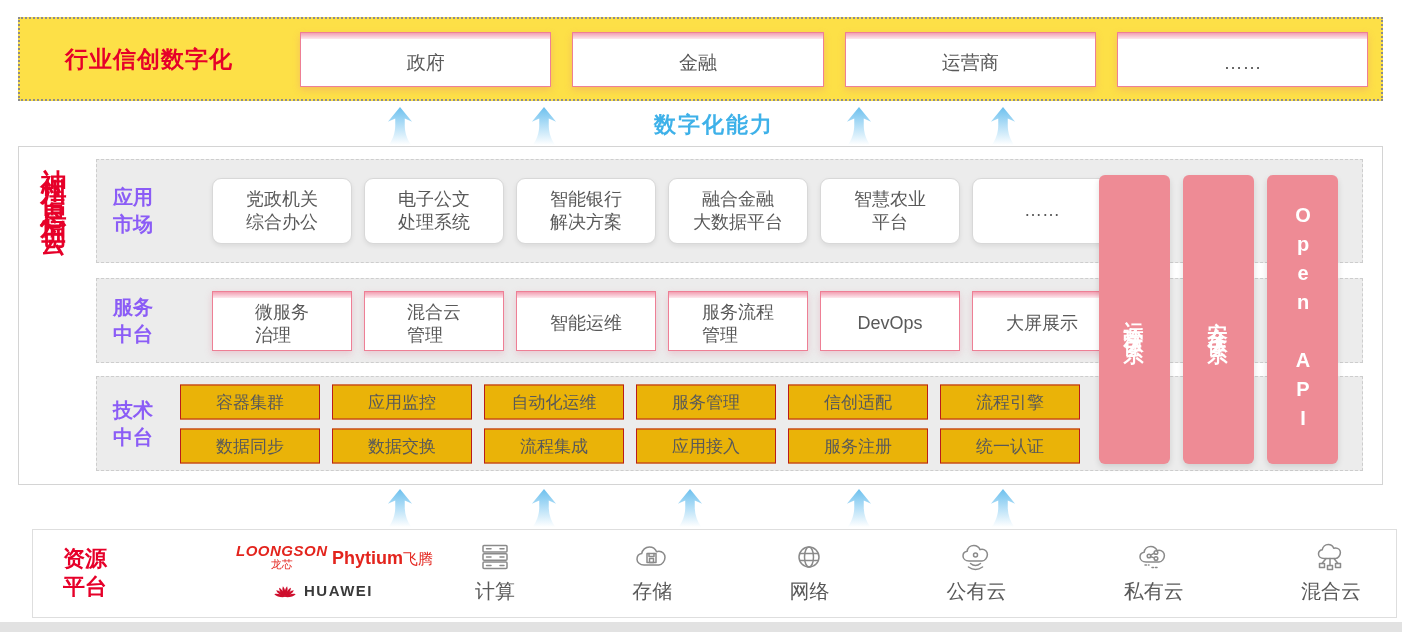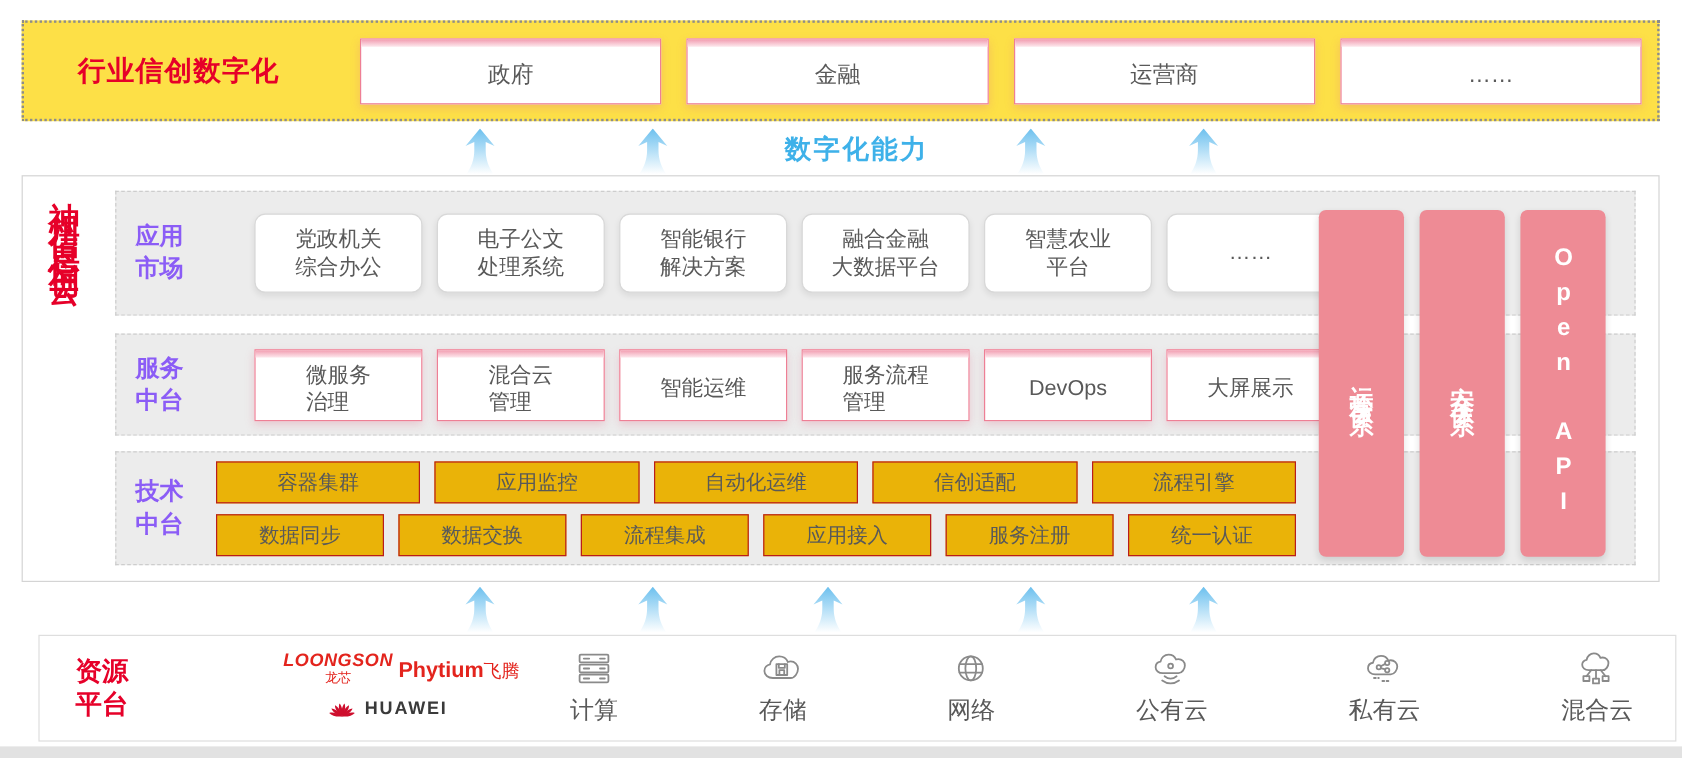--- a/index.html
+++ b/index.html
@@ -160,20 +160,21 @@
     </div>
 
     <div class="row row-tech">
       <div class="row-label">技术
 中台</div>
       <div class="tech-items">
         <div class="tech-row-items">
           <div class="tech-box">容器集群</div>
           <div class="tech-box">应用监控</div>
           <div class="tech-box">自动化运维</div>
+          <div class="tech-box">服务管理</div>
           <div class="tech-box">信创适配</div>
           <div class="tech-box">流程引擎</div>
         </div>
         <div class="tech-row-items">
           <div class="tech-box">数据同步</div>
           <div class="tech-box">数据交换</div>
           <div class="tech-box">流程集成</div>
           <div class="tech-box">应用接入</div>
           <div class="tech-box">服务注册</div>
           <div class="tech-box">统一认证</div>

